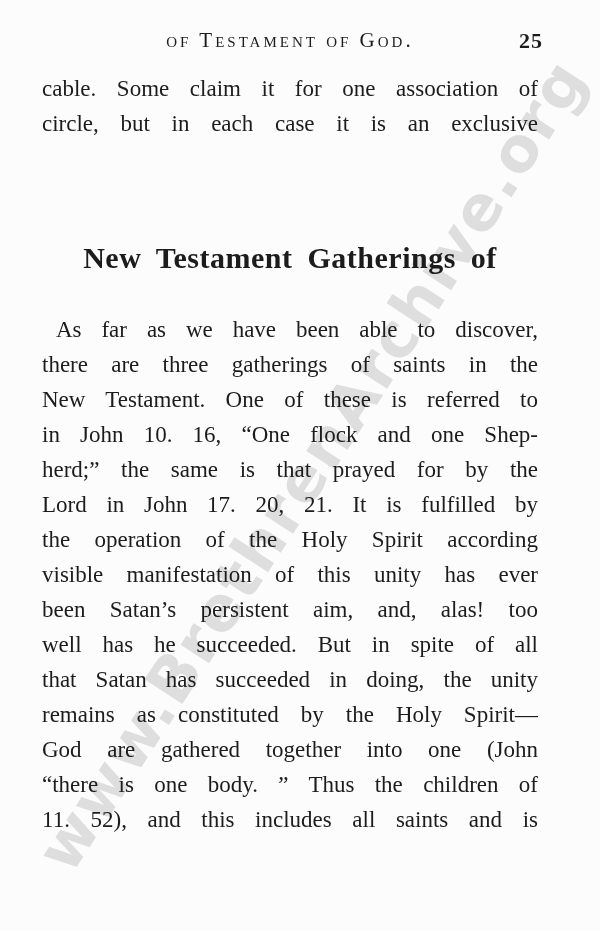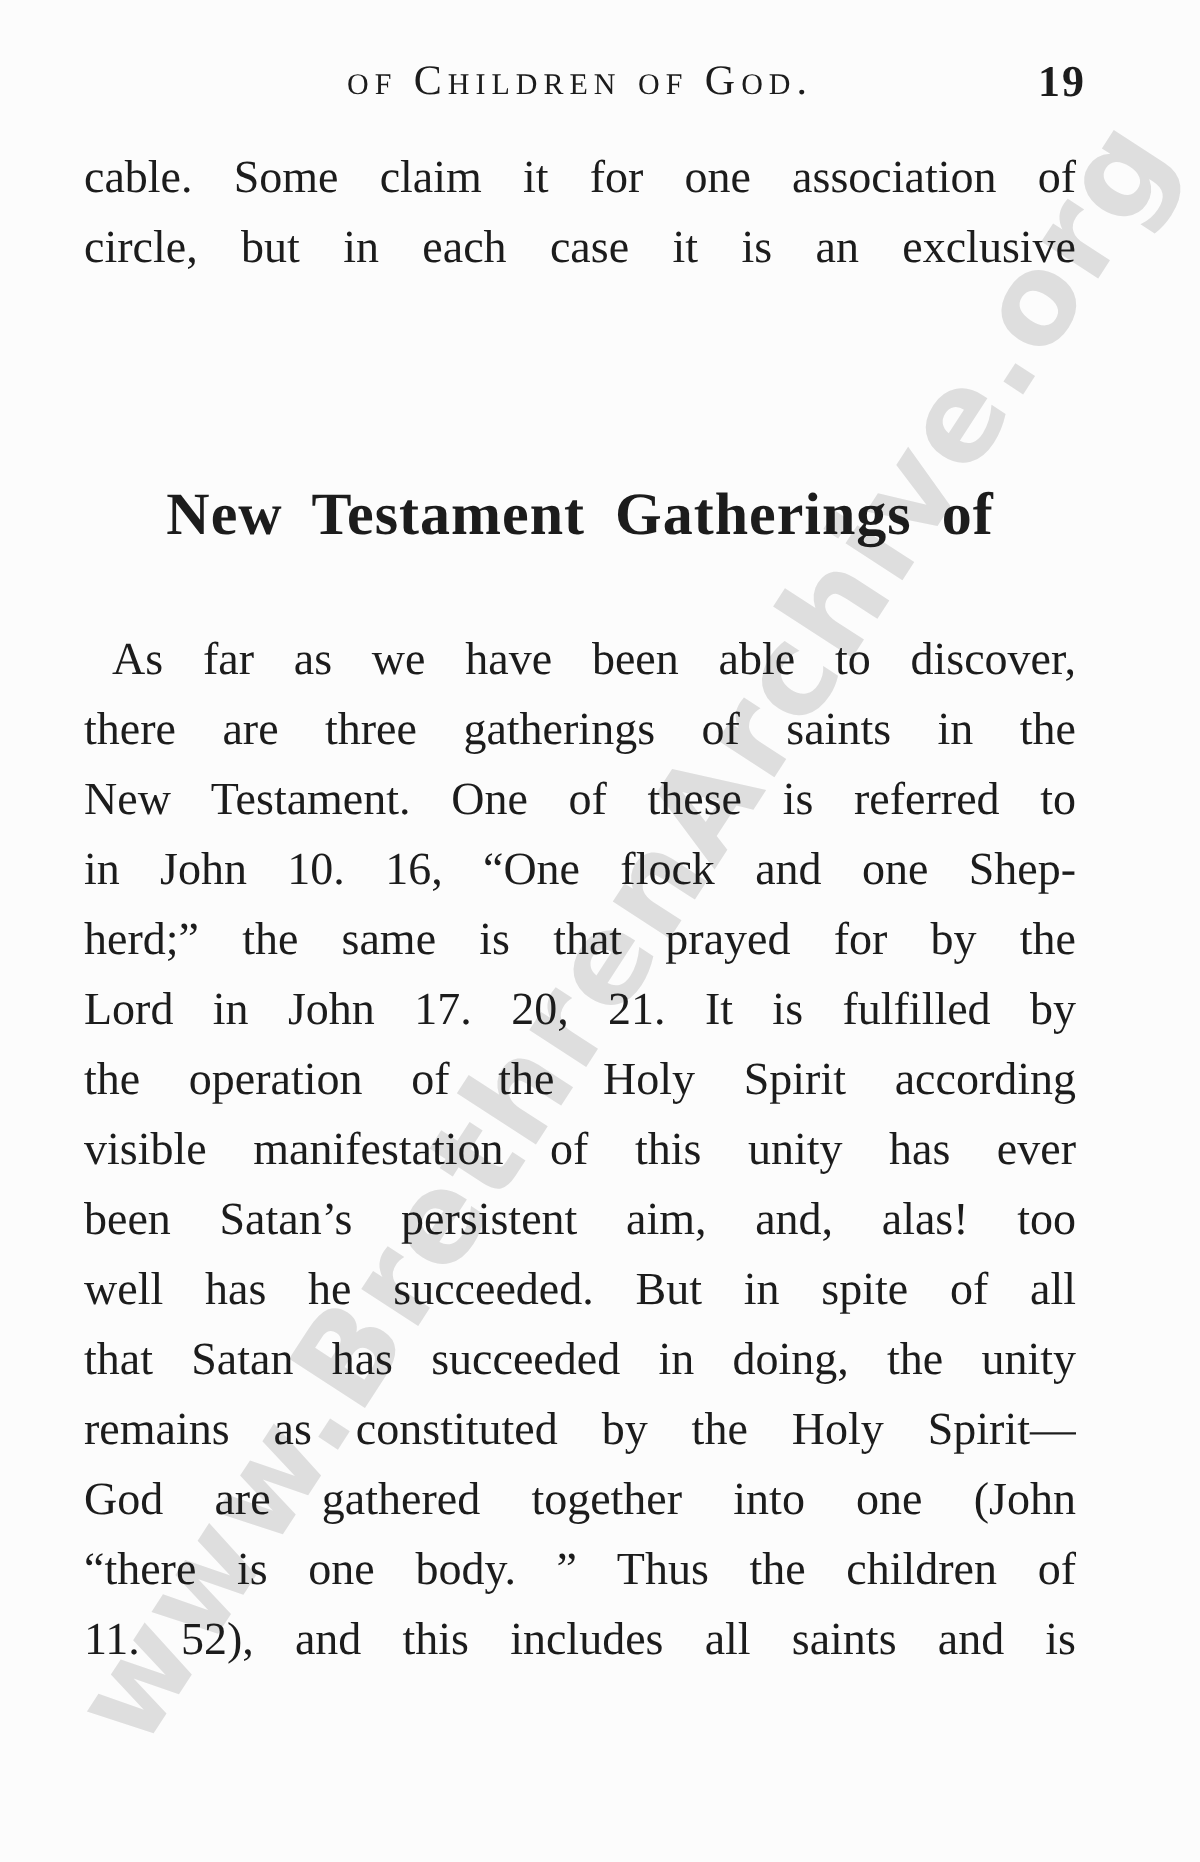--- a/index.html
+++ b/index.html
@@ -101,23 +101,23 @@
 </head>
 <body>
 
 <div class="page">
 
   <div class="watermark">www.BrethrenArchive.org</div>
 
   <div class="content">
 
     <div class="runhead">
-      <span class="running-title">of Children of God.</span>
+      <span class="running-title">of Testament of God.</span>
     </div>
-    <div class="page-number">19</div>
+    <div class="page-number">25</div>
 
     <div class="textcol para1">
       <div class="line">cable.  Some claim it for one association of</div>
       <div class="line">circle, but in each case it is an exclusive</div>
     </div>
 
     <div class="section-heading">New Testament Gatherings of Saints.</div>
 
     <div class="textcol para2">
       <div class="line indent">As far as we have been able to discover,</div>

